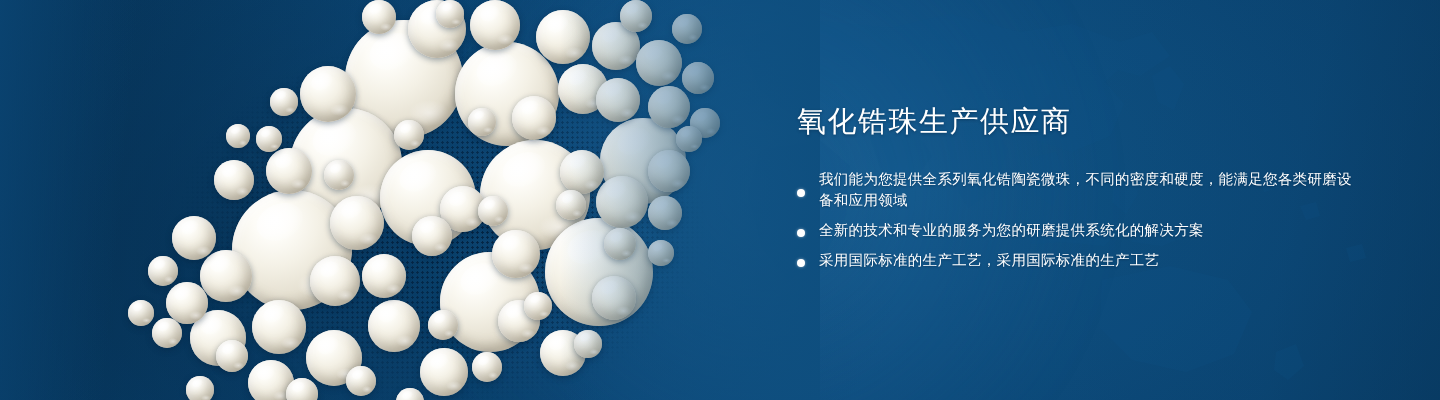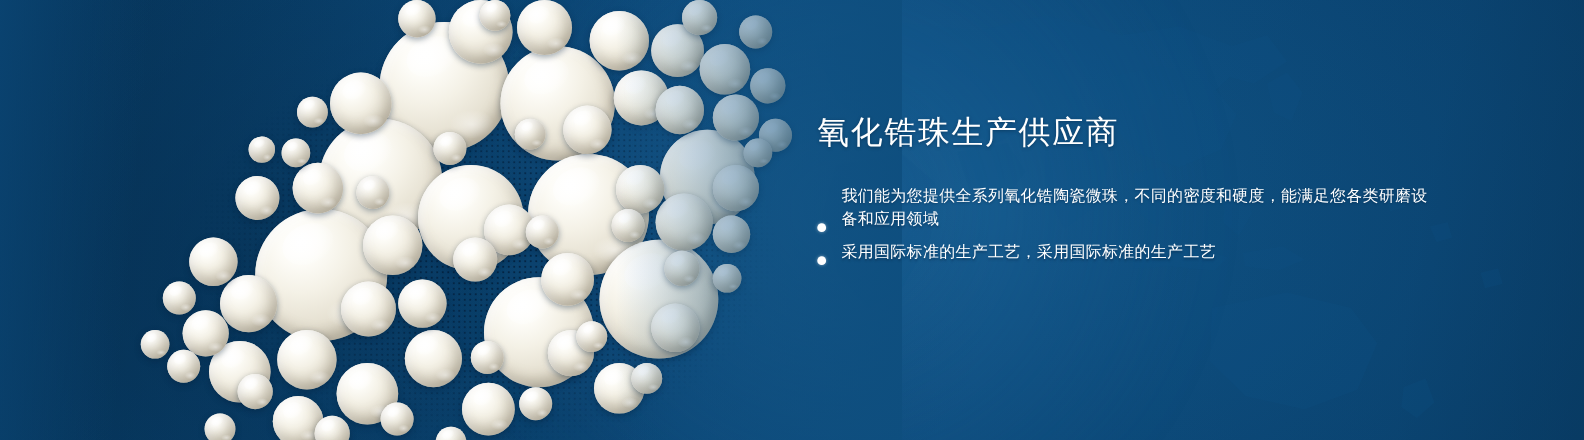--- a/index.html
+++ b/index.html
@@ -109,21 +109,21 @@
     position: absolute;
     left: 560px; top: 0;
     width: 260px; height: 400px;
     pointer-events: none;
     background: linear-gradient(90deg, rgba(14,78,126,0) 0%, rgba(14,78,126,0.45) 48%, rgba(14,78,126,0.92) 100%);
   }
 
   
   .content {
     position: absolute;
-    left: 743px;
+    left: 797px;
     top: 104px;
     width: 560px;
   }
   .headline {
     color: #ffffff;
     font-size: 29px;
     font-weight: 400;
     letter-spacing: 1.5px;
     line-height: 1.2;
     margin: 0 0 30px 0;
@@ -131,21 +131,21 @@
     white-space: nowrap;
   }
   .bullets {
     list-style: none;
     margin: 0;
     padding: 0;
   }
   .bullet {
     position: relative;
     display: flex;
-    align-items: flex-end;
+    align-items: center;
     margin-bottom: 9px;
   }
   .bullet:last-child { margin-bottom: 0; }
   .bullet-dot {
     flex: 0 0 auto;
     width: 8px;
     height: 8px;
     border-radius: 50%;
     background: #ffffff;
     margin-top: 6px;
@@ -289,18 +289,22 @@
   <div class="content">
     <h1 class="headline">氧化锆珠生产供应商</h1>
 
     <ul class="bullets">
       <li class="bullet">
         <span class="bullet-dot"></span>
         <span class="bullet-text">我们能为您提供全系列氧化锆陶瓷微珠，不同的密度和硬度，能满足您各类研磨设备和应用领域</span>
       </li>
       <li class="bullet">
         <span class="bullet-dot"></span>
+        <span class="bullet-text">全新的技术和专业的服务为您的研磨提供系统化的解决方案</span>
+      </li>
+      <li class="bullet">
+        <span class="bullet-dot"></span>
         <span class="bullet-text">采用国际标准的生产工艺，采用国际标准的生产工艺</span>
       </li>
     </ul>
   </div>
 
 </div>
 
 </body></html>

